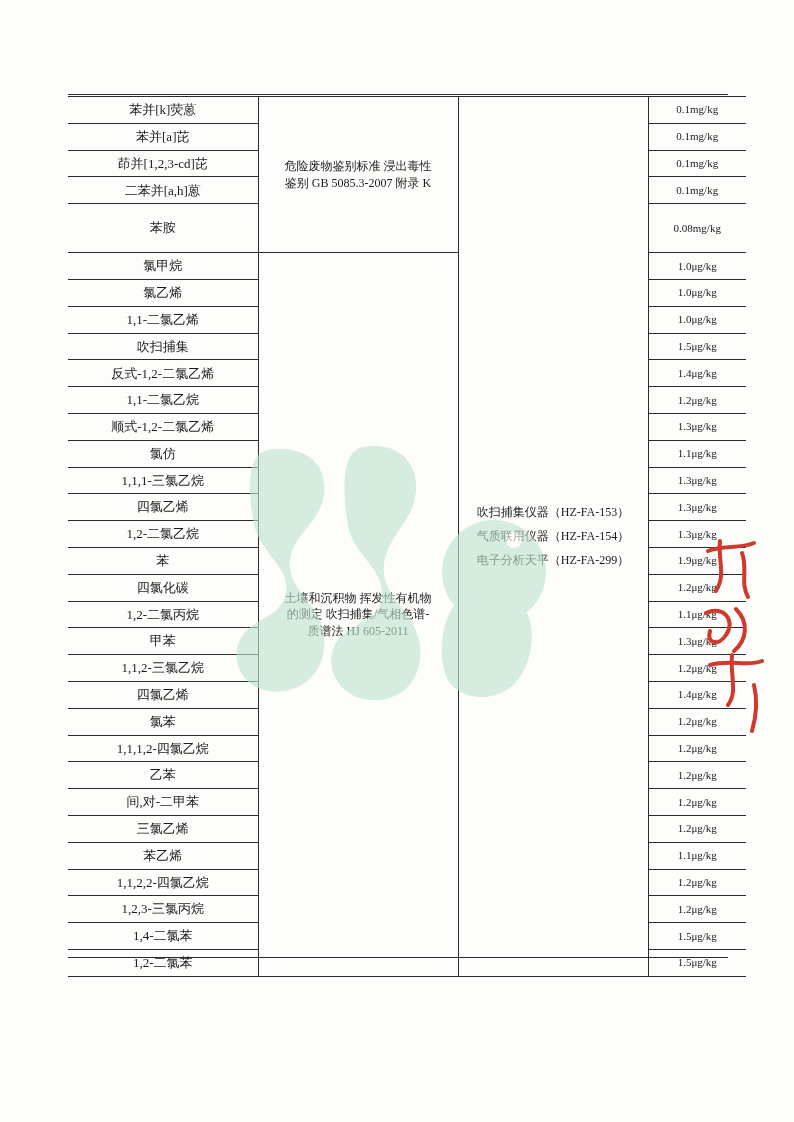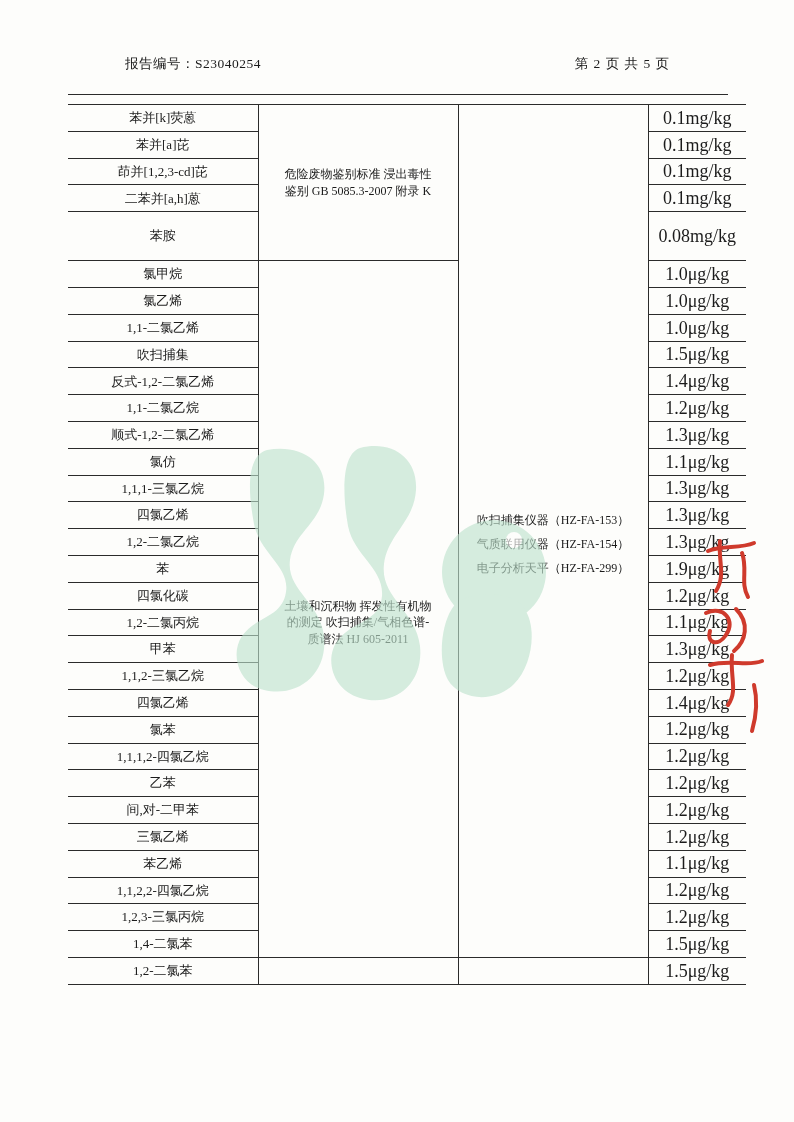--- a/index.html
+++ b/index.html
@@ -32,21 +32,20 @@
     letter-spacing: 0.5px;
   }
   .header .page-no { white-space: pre; letter-spacing: 1px; }
 
   
   .table-wrap {
     position: absolute;
     top: 96px;
     left: 68px;
     width: 660px;
-    margin-top: 8px;
   }
   table.main {
     border-collapse: collapse;
     width: 100%;
     table-layout: fixed;
     font-size: 13px;
   }
   table.main td {
     border: 1px solid #2b2b2b;
     height: 25.8px;
@@ -70,21 +69,21 @@
     width: 660px;
     border-top: 1.6px solid #2b2b2b;
   }
   .rule-top { top: 94px; }
   .rule-bottom { top: 957px; }
   .cell-std-merged, .cell-instr-merged {
     font-size: 12px;
     line-height: 2.0;
     white-space: pre-line;
   }
-  .limit { font-size: 18px; }
+  .limit { font-size: 11px; }
 
   
   .seal {
     position: absolute;
     left: 232px;
     top: 440px;
     width: 340px;
     height: 290px;
     pointer-events: none;
     opacity: 0.62;
@@ -97,26 +96,20 @@
     width: 80px;
     height: 200px;
     pointer-events: none;
   }
 </style>
 </head>
 <body>
 
 <div class="page">
 
-  <div class="header">
-    <div>
-      <span>报告编号：</span><span>S23040254</span>
-    </div>
-    <div class="page-no">第 2 页 共 5 页</div>
-  </div>
 
   <div class="rule rule-top"></div>
 
   <div class="table-wrap">
     <table class="main">
       <colgroup>
         <col class="col-name">
           <col class="col-std">
           <col class="col-instr">
           <col class="col-limit">

